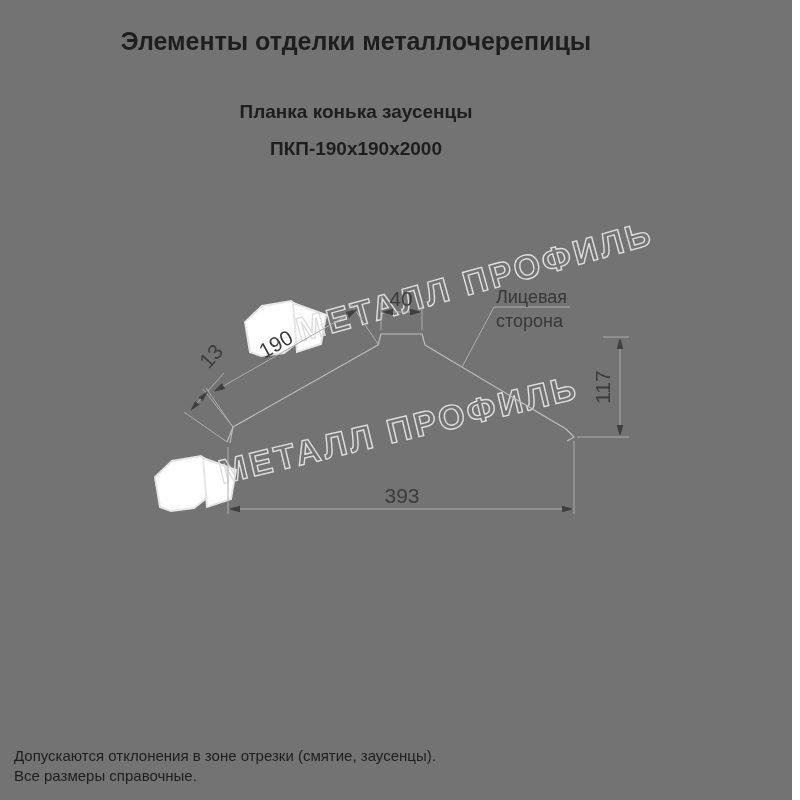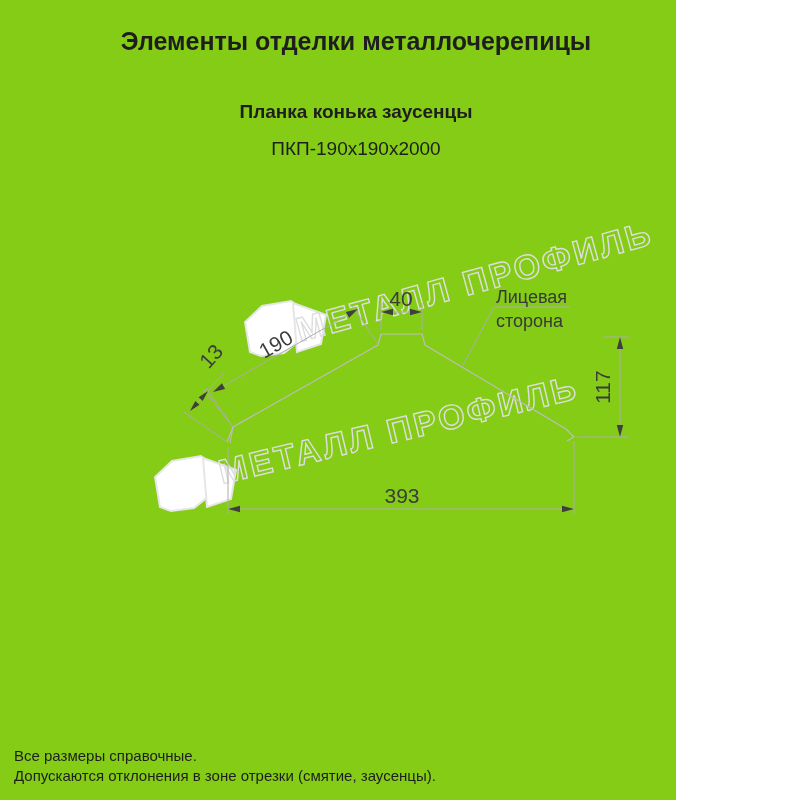--- a/index.html
+++ b/index.html
@@ -1,23 +1,23 @@
 <!DOCTYPE html>
 <html><head>
 <meta charset="utf-8">
 <style>
   html, body { margin:0; padding:0; background:#ffffff; }
   .canvas {
-    position:relative; width:676px; height:800px; overflow:hidden;
-    background:#84cc16; font-family:"Liberation Sans", sans-serif;
+    position:relative; width:792px; height:800px; overflow:hidden;
+    background:#737373; font-family:"Liberation Sans", sans-serif;
   }
   .titles { position:absolute; left:0; top:0; width:712px; text-align:center; color:#1e1e1e; }
   .h1 { position:absolute; left:0; top:27px; width:712px; font-size:25px; font-weight:bold; }
   .h2 { position:absolute; left:0; top:101px; width:712px; font-size:19px; font-weight:bold; }
-  .h3 { position:absolute; left:0; top:138px; width:712px; font-size:19px; font-weight:normal; }
+  .h3 { position:absolute; left:0; top:138px; width:712px; font-size:19px; font-weight:bold; }
   svg.drawing { position:absolute; left:0; top:0; width:800px; height:800px; }
   svg text { font-family:"Liberation Sans", sans-serif; }
   .dimtxt { font-size:21px; fill:#3c3c3c; }
   .lbl { font-size:18px; fill:#383838; }
   .wm { font-size:34px; font-weight:bold; fill:none; stroke:#dedede; stroke-width:1.4px; letter-spacing:3px; }
   .wmlogo { fill:#ffffff; stroke:#e6e6e6; stroke-width:2px; }
   .profile { fill:none; stroke:#bdbdbd; stroke-width:1.2px; stroke-linejoin:round; }
   .dimline { stroke:#adadad; stroke-width:1px; fill:none; }
   .arrow { fill:#3f3f3f; stroke:none; }
   .footer { position:absolute; left:14px; top:746px; color:#1e1e1e; font-size:15px; line-height:20px; }
@@ -104,17 +104,17 @@
     <g>
       <line class="dimline" x1="462" y1="367" x2="494" y2="307"></line>
       <line class="dimline" x1="494" y1="307" x2="570" y2="307"></line>
       <text class="lbl" x="496" y="303">Лицевая</text>
       <text class="lbl" x="496" y="327">сторона</text>
     </g>
 
   </svg>
 
   <div class="footer">
+    <div>Допускаются отклонения в зоне отрезки (смятие, заусенцы).</div>
     <div>Все размеры справочные.</div>
-    <div>Допускаются отклонения в зоне отрезки (смятие, заусенцы).</div>
   </div>
 
 </div>
 
 </body></html>

